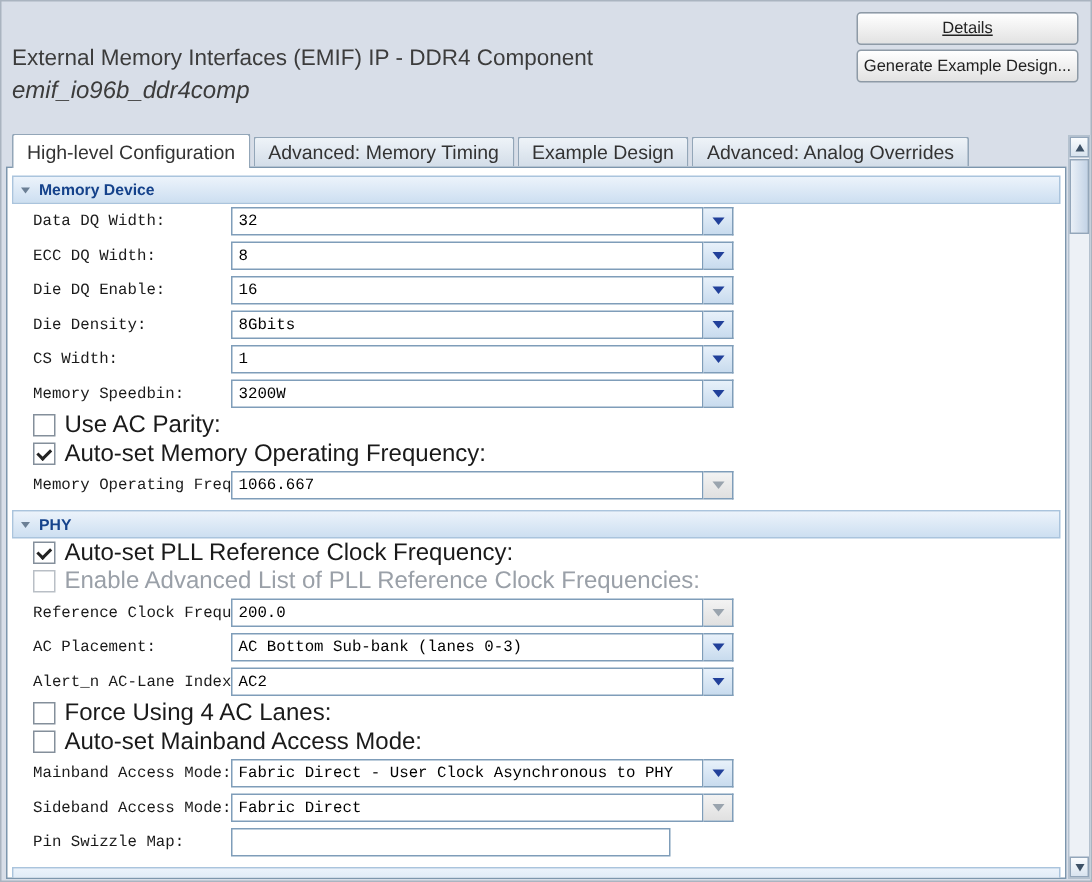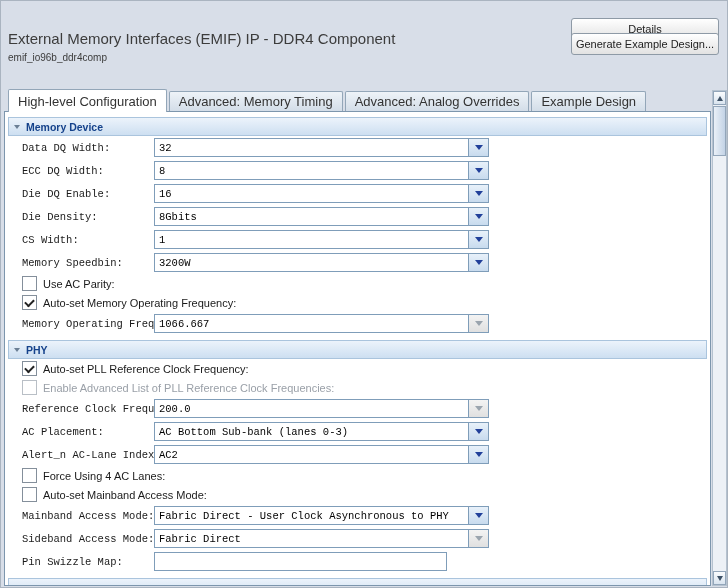--- a/index.html
+++ b/index.html
@@ -4,29 +4,29 @@
 <style>
   html,body{margin:0;padding:0;}
   body{
     width:728px;height:588px;position:relative;overflow:hidden;
     background:#d8dee8;
     font-family:"Liberation Sans",sans-serif;
     box-shadow:inset 0 0 0 1px #aab4c0;
   }
   
   .title{position:absolute;left:8px;top:30px;font-size:15px;color:#3c3c3c;}
-  .subtitle{position:absolute;left:8px;top:52px;font-size:10px;color:#3c3c3c;}
+  .subtitle{position:absolute;left:8px;top:52px;font-size:16px;color:#3c3c3c;font-style:italic;}
   .top-btn{
     position:absolute;right:9px;width:148px;height:22px;
     background:linear-gradient(#ffffff,#e2e2e2);
     border:1px solid #8e9aa6;border-radius:3px;
     font-family:inherit;font-size:11px;color:#222;
     display:flex;align-items:center;justify-content:center;cursor:pointer;padding:0;
   }
-  .btn-details{top:18px;}
+  .btn-details{top:8px;}
   .btn-details span{text-decoration:underline;}
   .btn-generate{top:33px;}
   
   .panel{position:absolute;left:4px;top:90px;right:17px;bottom:2px;}
   .tabbar{position:absolute;left:0;top:0;right:0;height:22px;display:flex;align-items:flex-end;padding-left:4px;}
   .tab{
     height:19px;margin-bottom:1px;margin-right:2px;padding:0 9px;
     display:flex;align-items:center;font-size:13px;color:#333;
     background:linear-gradient(#eef3f8,#d3dde8);
     border:1px solid #93a6b8;border-bottom:none;border-radius:2px 2px 0 0;
@@ -64,21 +64,21 @@
   }
   .combo .btn .arr{width:0;height:0;border-left:4px solid transparent;border-right:4px solid transparent;border-top:5px solid #21409a;}
   .combo.disabled .btn{background:linear-gradient(#f3f3f3,#e0e0e0);}
   .combo.disabled .btn .arr{border-top-color:#9aa4ae;}
   .checkbox{width:13px;height:13px;flex:none;border:1px solid #848f9b;background:#fff;position:relative;}
   .checkbox.checked::after{
     content:"";position:absolute;left:2px;top:3px;width:7px;height:4px;
     border-left:2px solid #222;border-bottom:2px solid #222;transform:rotate(-45deg);
   }
   .checkbox.disabled{border-color:#b9bfc6;}
-  .cb-lbl{margin-left:6px;font-size:11px;color:#1a1a1a;white-space:nowrap;}
+  .cb-lbl{margin-left:6px;font-size:16px;color:#1a1a1a;white-space:nowrap;}
   .cb-lbl.disabled{color:#9aa0a8;}
   .textfield{
     width:293px;height:19px;flex:none;border:1px solid #7f9db9;background:#fff;
     font-family:inherit;font-size:10.5px;padding:0 4px;box-sizing:border-box;
   }
   
   .scrollbar{position:absolute;right:1px;top:90px;bottom:2px;width:15px;background:#edf1f6;border:1px solid #b5c2cf;box-sizing:border-box;}
   .sb-btn{position:absolute;left:0;width:13px;height:14px;
     background:linear-gradient(#fafcfe,#d9e4ef);border:1px solid #93a6ba;box-sizing:border-box;
     display:flex;align-items:center;justify-content:center;}
@@ -100,22 +100,22 @@
   </button>
   <button class="top-btn btn-generate">
     <span>Generate Example Design...</span>
   </button>
 </div>
 
 <div class="panel">
   <div class="tabbar">
       <div class="tab active">High-level Configuration</div>
       <div class="tab">Advanced: Memory Timing</div>
+      <div class="tab">Example Design</div>
       <div class="tab">Advanced: Analog Overrides</div>
-      <div class="tab">Example Design</div>
     </div>
   <div class="content">
       <div class="section-header">
         <span class="tri"></span>
         <span>Memory Device</span>
       </div>
       <div class="row ctlrow">
         <span class="lbl">Data DQ Width:</span>
         <div class="combo">
           <div class="field">32</div>

